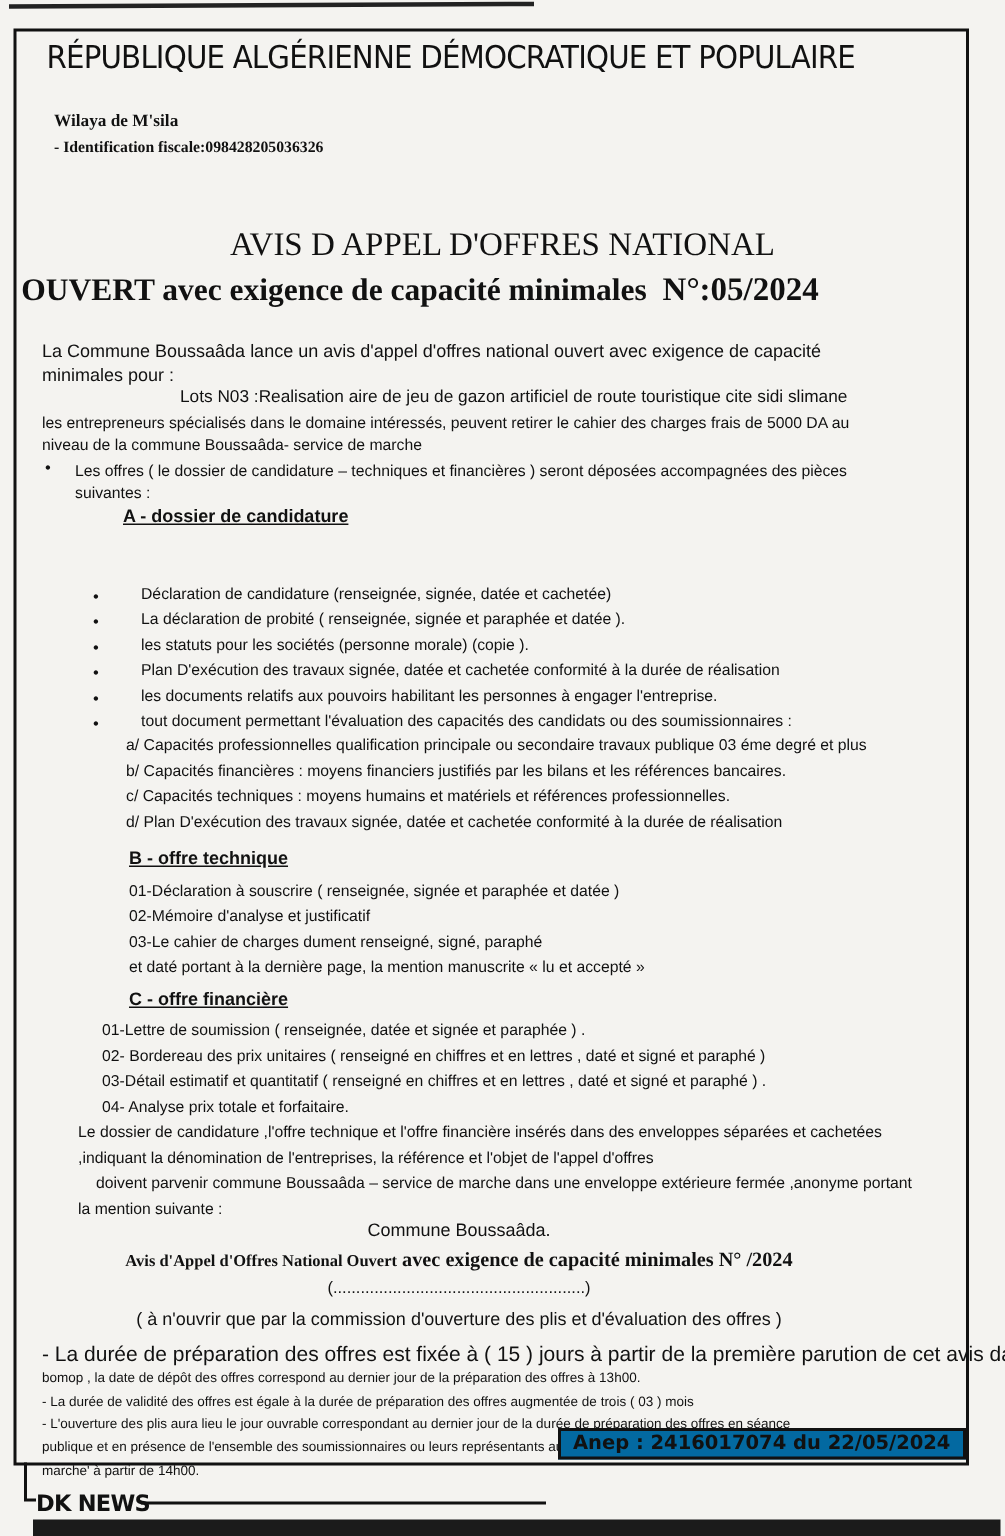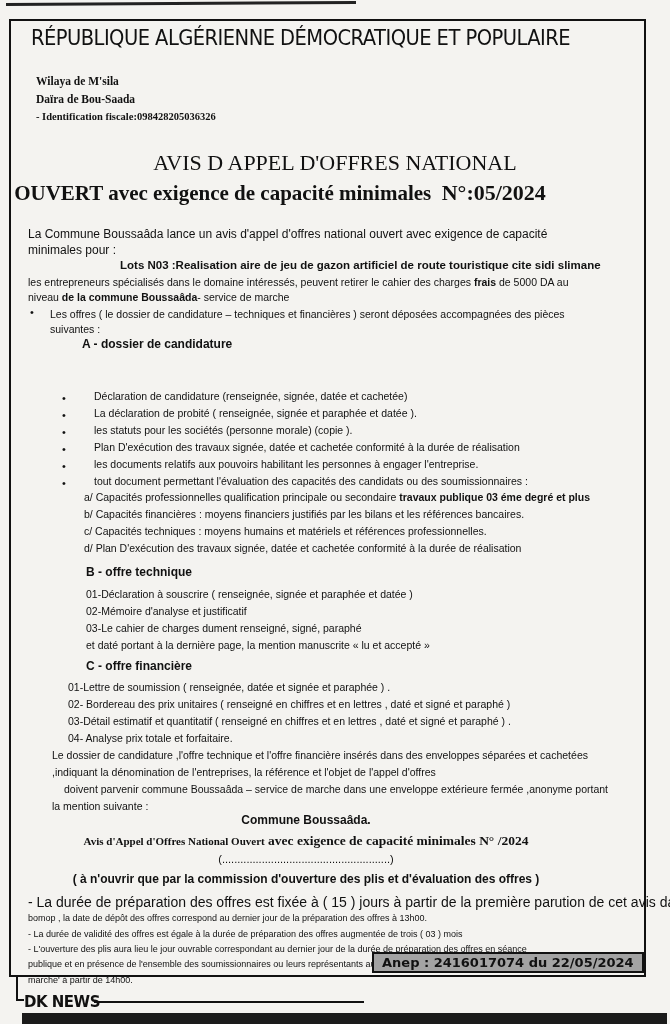--- a/index.html
+++ b/index.html
@@ -11,44 +11,43 @@
   .frame {
     position:absolute; left:9px; top:19px; width:637px; height:958px;
     border:2px solid #111; box-sizing:border-box;
   }
   .rep { position:absolute; left:31px; top:26px; font-family:"DejaVu Sans", sans-serif; font-size:21px; letter-spacing:-0.6px; white-space:nowrap; transform:scaleX(0.93); transform-origin:left; }
   .adm { position:absolute; left:36px; top:72px; font-family:"Liberation Serif", serif; font-weight:bold; font-size:11.5px; line-height:18px; }
   .t1 { position:absolute; left:0; width:670px; top:150px; text-align:center; font-family:"Liberation Serif", serif; font-size:22px; }
   .t2 { position:absolute; left:0; width:560px; top:180px; text-align:center; font-family:"Liberation Serif", serif; font-size:21px; font-weight:bold; }
   .t2 .n { font-size:22px; }
   .p { position:absolute; font-size:10.5px; white-space:nowrap; line-height:13px; }
-  .b { font-weight:bold; }
-  .sec { position:absolute; font-size:12px; font-weight:bold; }
+  .b { font-weight:normal; }
+  .sec { position:absolute; font-size:12px; font-weight:bold; text-decoration:underline; }
   .bul { position:absolute; font-size:11px; }
   .c { position:absolute; left:0; width:612px; text-align:center; white-space:nowrap; }
   .anep {
-    position:absolute; left:372px; top:952px; padding:1px 8px; border:2px solid #111; background:#a3a3a3;
+    position:absolute; left:372px; top:952px; padding:1px 8px; border:2px solid #111; background:#0369a1;
     font-family:"DejaVu Sans", sans-serif; font-weight:bold; font-size:13px;
   }
   .dk { position:absolute; left:24px; top:993px; font-family:"DejaVu Sans", sans-serif; font-weight:bold; font-size:15px; letter-spacing:-0.5px; }
   .dkline { position:absolute; left:94px; top:1001px; width:270px; height:2px; background:#111; }
   .vline { position:absolute; left:16px; top:975px; width:2px; height:25px; background:#111; }
   .hline1 { position:absolute; left:16px; top:999px; width:8px; height:2px; background:#111; }
   .botbar { position:absolute; left:22px; top:1013px; width:645px; height:11px; background:#1b1b1b; }
 </style>
 </head>
 <body>
 
 <div class="topline"></div>
 <div class="frame"></div>
 
 <div class="rep">RÉPUBLIQUE ALGÉRIENNE DÉMOCRATIQUE ET POPULAIRE</div>
 <div class="adm">
   <div>Wilaya de M'sila</div>
-  <div>Daïra de Bou-Saada</div>
   <div style="font-size:10.5px">- Identification fiscale:098428205036326</div>
 </div>
 
 <div class="t1">AVIS D APPEL D'OFFRES NATIONAL</div>
 <div class="t2">
   <span>OUVERT avec exigence de capacité minimales</span>&nbsp;
   <span class="n">N°:05/2024</span>
 </div>
 
 <div class="p" style="left:28px;top:228px;font-size:12px">La Commune Boussaâda lance un avis d'appel d'offres national ouvert avec exigence de capacité</div>

